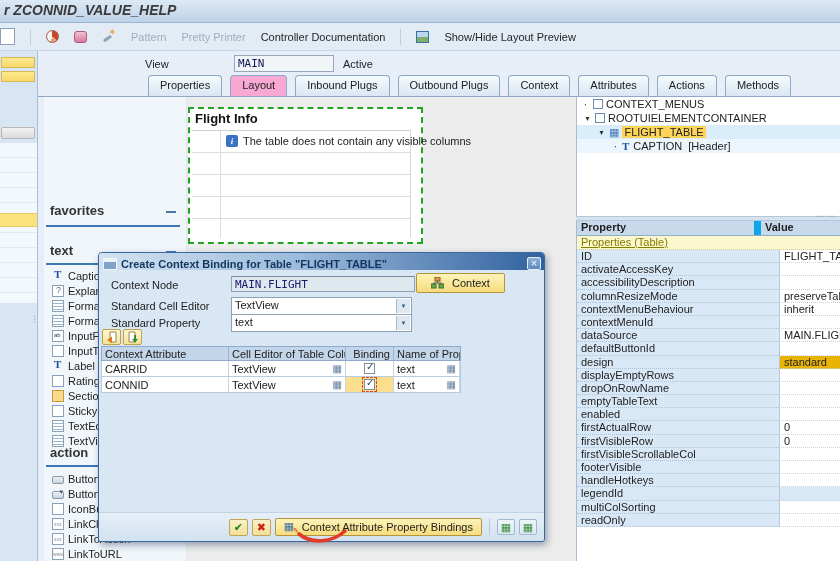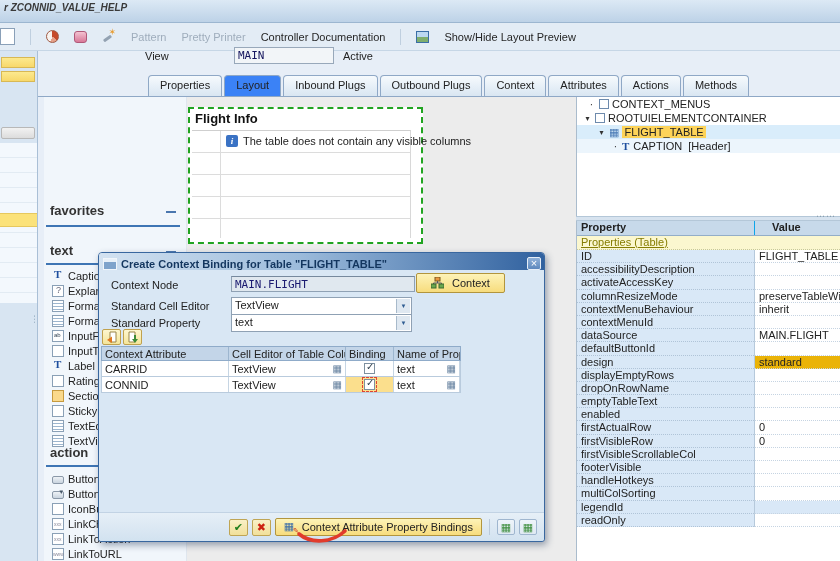--- a/index.html
+++ b/index.html
@@ -2,46 +2,46 @@
 <html><head>
 <meta charset="utf-8">
 <style>
   html,body{margin:0;padding:0;background:#c7d6e6}
   .screen{position:relative;width:840px;height:561px;overflow:hidden;background:#e7eef7;
           font-family:"Liberation Sans",sans-serif;font-size:11px;color:#222;cursor:default}
   .abs{position:absolute}
 
   
   .titlebar{left:0;top:0;width:840px;height:22px;background:linear-gradient(#dce9f5,#bdd2e7);border-bottom:1px solid #9cb6d0}
-  .titletx{position:absolute;left:4px;top:2px;font-size:10px;font-weight:bold;font-style:italic;color:#3a3a3a;white-space:nowrap}
+  .titletx{position:absolute;left:4px;top:2px;font-size:14px;font-weight:bold;font-style:italic;color:#3a3a3a;white-space:nowrap}
 
   
   .toolbar{left:0;top:23px;width:840px;height:27px;background:#e3ecf5;border-bottom:1px solid #c6d6e6;display:flex;align-items:center;gap:15px}
   .tb-input{width:13px;height:15px;background:#fff;border:1px solid #8aa0b8;flex:none}
   .tb-sep{width:1px;height:16px;background:#bfcfdf;flex:none}
   .dis{color:#9fadbc}
   .en{color:#262626}
   .ic{flex:none;box-sizing:border-box}
   .ic-pie{width:13px;height:13px;border-radius:50%;border:1px solid #a05a44;background:conic-gradient(#c64a2a 0 130deg,#e5a089 130deg 205deg,#f7f3ef 205deg 360deg)}
   .ic-stamp{width:13px;height:12px;border:1px solid #b05878;border-radius:3px;background:linear-gradient(#f3c2d1,#d87898)}
   .ic-wand{width:14px;height:13px;position:relative}
   .ic-wand::before{content:"";position:absolute;left:1px;top:7px;width:9px;height:3px;background:#93a2b2;transform:rotate(-35deg);border-radius:1px}
   .ic-wand::after{content:"✶";position:absolute;right:0;top:-3px;color:#e89b2e;font-size:9px}
   .ic-preview{width:13px;height:12px;border:1px solid #3a6ea5;background:linear-gradient(180deg,#bcd8f0 0 50%,#7fae6d 50%)}
 
   
-  .viewbar{left:38px;top:43px;width:802px;height:25px}
+  .viewbar{left:38px;top:51px;width:802px;height:25px}
   .vb-label{position:absolute;left:107px;top:7px}
   .vb-input{position:absolute;left:196px;top:4px;width:95px;height:14px;background:#f2f5f8;border:1px solid #98a8ba;
             font-family:"DejaVu Sans Mono",monospace;font-size:11px;color:#15155e;padding:1px 0 0 3px}
   .vb-status{position:absolute;left:305px;top:7px}
-  .tabs{left:148px;top:75px;height:21px;display:flex;gap:2px;z-index:2}
+  .tabs{left:148px;top:75px;height:21px;display:flex;gap:8px;z-index:2}
   .tab{padding:3px 11px 2px;border:1px solid #8fa8c6;border-bottom:none;border-radius:4px 4px 0 0;
        background:linear-gradient(#f6fafd,#d9e6f2);white-space:nowrap}
-  .tab[data-state="active"]{background:#3b82f6}
+  .tab[data-state="active"]{background:#f9a8d4}
   .tabline{left:38px;top:96px;width:802px;height:1px;background:#8fa8c6}
 
   
   .palette{left:44px;top:97px;width:142px;height:464px;background:#f1f6fb}
   .previewpane{left:186px;top:97px;width:389px;height:464px;background:#ececec;border-left:1px solid #dfe6ee}
   .sec-h{position:absolute;left:6px;font-size:13px;font-weight:bold;color:#333;white-space:nowrap}
   .minus{position:absolute;right:10px;width:10px;height:2px;background:#4a76ae}
   .underln{position:absolute;left:2px;width:134px;height:2px;background:#3e75b4}
   .plist{position:absolute;left:8px;width:132px}
   .pi{height:15px;display:flex;align-items:center;gap:4px;white-space:nowrap}
@@ -75,41 +75,41 @@
   .ybar{position:absolute;left:1px;width:34px;height:11px;background:linear-gradient(#fce98f,#f7d86a);border:1px solid #d8b854;box-sizing:border-box}
   .gbtn{position:absolute;left:1px;top:76px;width:34px;height:12px;background:linear-gradient(#f2f2f2,#dcdcdc);border:1px solid #b8b8b8;border-radius:2px;box-sizing:border-box}
   .listarea{position:absolute;left:0;top:92px;width:37px;height:160px;background:repeating-linear-gradient(#f3f8fd 0 14px,#e2ebf3 14px 15px)}
   .yrow{position:absolute;left:0;top:162px;width:37px;height:12px;background:#fbe27a;border-top:1px solid #e6c85e;border-bottom:1px solid #e6c85e}
   .dockdots{position:absolute;left:30px;top:266px;color:#8fa6ba;font-size:9px;line-height:5px}
 
   
   .treepanel{left:576px;top:97px;width:264px;height:119px;background:#fff;border-left:1px solid #aabccd;box-sizing:border-box}
   .trow{height:14px;display:flex;align-items:center;white-space:nowrap;font-size:11px}
   .trow::before{width:9px;text-align:center;flex:none;color:#333}
-  .t1{padding-left:10px}.t2{padding-left:6px}
+  .t1{padding-left:4px}.t2{padding-left:6px}
   .t3{padding-left:20px;background:#d9edfb}
   .t4{padding-left:34px;background:#ecf5fc}
   .t1::before,.t4::before{content:"·";font-size:10px}
   .t2::before,.t3::before{content:"▾";font-size:8px}
   .sq{width:10px;height:10px;border:1px solid #6e8bad;background:#fff;margin:0 3px;flex:none;box-sizing:border-box}
   .tblic{color:#4a7ab5;font-size:11px;margin:0 3px;line-height:10px}
   .hl-y{background:#fdd358;padding:0 2px}
   .capT{color:#1d4e9e;font-weight:bold;font-family:"Liberation Serif",serif;margin:0 4px 0 2px}
   .tsuffix{margin-left:6px}
   .splitter{left:576px;top:216px;width:264px;height:3px;background:#d7e3ef;border-top:1px solid #b4c7d8;border-bottom:1px solid #b4c7d8;box-sizing:content-box}
   .spdots{position:absolute;right:4px;top:-6px;color:#78909f;font-size:9px;letter-spacing:1px}
 
   .propspanel{left:576px;top:221px;width:264px;height:340px;background:#fff;border-left:1px solid #aabccd;box-sizing:border-box;overflow:hidden}
   .phead{display:flex;height:14px;background:#c7d9ea;border-bottom:1px solid #93aec8;font-weight:bold}
   .ph1{width:177px;padding-left:4px;box-sizing:border-box}
-  .ph2{flex:1;padding-left:17px;border-left:1px solid #0ea5e9}
+  .ph2{flex:1;padding-left:4px;border-left:7px solid #0ea5e9}
   .pgroup{height:13px;background:#fbf7cf;border-bottom:1px dotted #c6c89a;padding-left:4px;line-height:13px}
   .pgroup span{color:#857c00;text-decoration:underline}
   .prow{display:flex;height:13.2px;line-height:13px}
-  .pn{width:177px;background:#d9e8f7;border-bottom:1px dotted #b0c4d8;padding-left:4px;box-sizing:border-box;overflow:hidden;white-space:nowrap}
+  .pn{width:202px;background:#d9e8f7;border-bottom:1px dotted #b0c4d8;padding-left:4px;box-sizing:border-box;overflow:hidden;white-space:nowrap}
   .pv{flex:1;background:#fff;border-left:1px solid #b6c9db;border-bottom:1px dotted #c6d4e2;padding-left:4px;overflow:hidden;white-space:nowrap}
   .prow[data-state="hl"] .pv{background:#eab308}
   .prow[data-state="shade"] .pv{background:#d9e8f7}
 
   
   .dialog{left:98px;top:252px;width:445px;height:288px;background:#d9e7f4;border:1px solid #39679f;border-radius:4px 4px 3px 3px;
           box-shadow:2px 3px 7px rgba(40,60,90,.45);z-index:40;box-sizing:content-box}
   .dtitle{height:17px;background:linear-gradient(90deg,#d3e2f1,#9cbbdb 45%,#30619f);border-radius:3px 3px 0 0;display:flex;align-items:flex-end;padding:0 3px}
   .dtitle-ic{width:12px;height:10px;border:1px solid #f0f5fa;background:linear-gradient(#e8f0f8 0 3px,#7fa3cb 3px);margin:0 4px 0 1px;flex:none}
   .dtitle-tx{font-weight:bold;color:#13365f;white-space:nowrap}
@@ -121,21 +121,21 @@
   .ddrop{position:absolute;left:132px;width:176px;height:15px;background:#fff;border:1px solid #8fa1b4;padding:1px 0 0 3px;box-sizing:content-box}
   .dd-arrow{position:absolute;right:1px;top:1px;bottom:1px;width:13px;background:#dfe8f1;border-left:1px solid #a8bacb;color:#2f5c92;
             font-size:6px;display:flex;align-items:center;justify-content:center}
   .ctxbtn{position:absolute;left:317px;top:20px;height:20px;display:flex;align-items:center;gap:8px;padding:0 14px;
           background:linear-gradient(#fdf3b8,#f7dc7d);border:1px solid #b2953d;border-radius:2px;box-sizing:border-box}
   .dtb{position:absolute;top:76px;width:19px;height:16px;background:linear-gradient(#fdf6cf,#f4e59a);border:1px solid #c0a14d;border-radius:2px;
        display:flex;align-items:center;justify-content:center;box-sizing:border-box}
   .dgrid{position:absolute;left:2px;top:93px;width:360px;box-sizing:border-box}
   .ghead{display:flex;height:15px;background:#c3d5e8;border:1px solid #8fabc9;box-sizing:border-box}
   .gh{padding:1px 3px 0;border-right:1px solid #9db6cf;overflow:hidden;white-space:nowrap;box-sizing:border-box}
-  .c1{width:127px}.c2{width:117px}.c3{width:48px;text-align:left}.c4{flex:1;border-right:none}
+  .c1{width:127px}.c2{width:117px}.c3{width:48px;text-align:right}.c4{flex:1;border-right:none}
   .grow{display:flex;height:16px;background:#fff;border:1px solid #b9cbdd;border-top:none;box-sizing:border-box}
   .gc{display:flex;align-items:center;padding:0 3px;border-right:1px solid #c6d5e3;box-sizing:border-box;overflow:hidden;white-space:nowrap}
   .gc.c3{justify-content:center}
   .vh{margin-left:auto;color:#637f9d;font-size:10px;line-height:10px}
   .vh::after{content:"▦"}
   .cb{width:11px;height:11px;border:1px solid #7e909f;background:#fff;position:relative;box-sizing:border-box}
   .cb[data-checked="true"]::after{content:"✓";position:absolute;left:1px;top:-3px;font-size:10px;color:#33424f}
   .grow[data-state="focus"] .gc.c3{background:#fbdf8d}
   .grow[data-state="focus"] .cb{outline:1px dashed #e04433;outline-offset:1px}
   .dfoot{position:absolute;left:0;right:0;bottom:0;height:28px;border-top:1px solid #c2d3e4;background:linear-gradient(#e6eff7,#d2e2f0);
@@ -367,26 +367,26 @@
       <span>Properties (Table)</span>
     </div>
     <div data-name="properties-rows">
 
         <div class="prow" data-name="property-row" data-state="">
           <div class="pn" data-name="property-name-cell">ID</div>
           <div class="pv" data-name="property-value-cell">FLIGHT_TABLE</div>
         </div>
 
         <div class="prow" data-name="property-row" data-state="">
+          <div class="pn" data-name="property-name-cell">activateAccessKey</div>
+          <div class="pv" data-name="property-value-cell"></div>
+        </div>
+
+        <div class="prow" data-name="property-row" data-state="">
           <div class="pn" data-name="property-name-cell">accessibilityDescription</div>
-          <div class="pv" data-name="property-value-cell"></div>
-        </div>
-
-        <div class="prow" data-name="property-row" data-state="">
-          <div class="pn" data-name="property-name-cell">activateAccessKey</div>
           <div class="pv" data-name="property-value-cell"></div>
         </div>
 
 
         <div class="prow" data-name="property-row" data-state="">
           <div class="pn" data-name="property-name-cell">columnResizeMode</div>
           <div class="pv" data-name="property-value-cell">preserveTableWidth</div>
         </div>
 
         <div class="prow" data-name="property-row" data-state="">
@@ -454,27 +454,27 @@
           <div class="pn" data-name="property-name-cell">footerVisible</div>
           <div class="pv" data-name="property-value-cell"></div>
         </div>
 
 
         <div class="prow" data-name="property-row" data-state="">
           <div class="pn" data-name="property-name-cell">handleHotkeys</div>
           <div class="pv" data-name="property-value-cell"></div>
         </div>
 
-        <div class="prow" data-name="property-row" data-state="">
-          <div class="pn" data-name="property-name-cell">multiColSorting</div>
-          <div class="pv" data-name="property-value-cell"></div>
-        </div>
-
         <div class="prow" data-name="property-row" data-state="shade">
           <div class="pn" data-name="property-name-cell">legendId</div>
+          <div class="pv" data-name="property-value-cell"></div>
+        </div>
+
+        <div class="prow" data-name="property-row" data-state="">
+          <div class="pn" data-name="property-name-cell">multiColSorting</div>
           <div class="pv" data-name="property-value-cell"></div>
         </div>
 
         <div class="prow" data-name="property-row" data-state="">
           <div class="pn" data-name="property-name-cell">readOnly</div>
           <div class="pv" data-name="property-value-cell"></div>
         </div>
       </div>
   </div>
 

